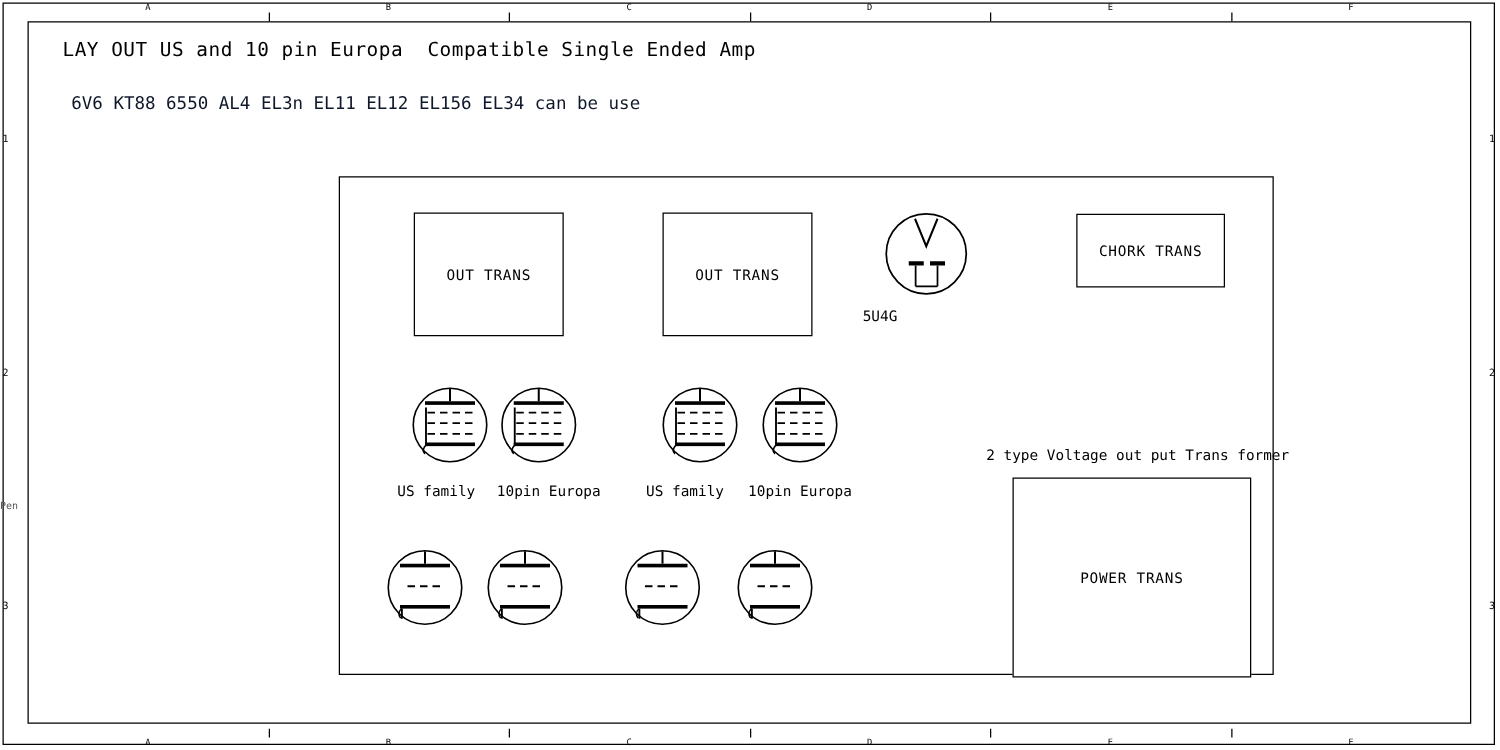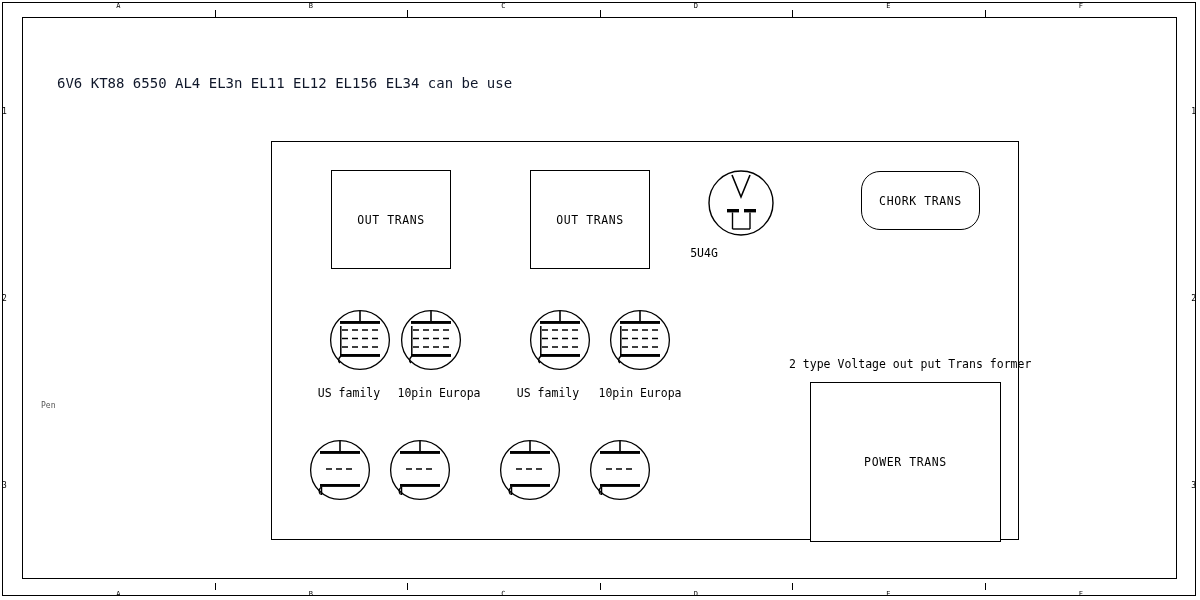--- a/index.html
+++ b/index.html
@@ -54,21 +54,20 @@
   }
   .row-mark.left { left: 2px; }
   .row-mark.right { right: 4px; }
   .pen-mark {
     position: absolute;
     left: 0px;
     font-size: 8px;
     color: #555;
     transform: translateY(-50%);
     font-family: "DejaVu Sans Mono", monospace;
-    padding-left: 41px;
   }
   .tick {
     position: absolute;
     width: 1px;
     background: #000;
   }
   .tick.top { top: 10px; height: 7px; }
   .tick.bottom { bottom: 10px; height: 7px; }
 
   
@@ -173,33 +172,34 @@
       <div class="row-mark left" style="top: 110.667px;">1</div>
       <div class="row-mark right" style="top: 110.667px;">1</div>
       <div class="row-mark left" style="top: 298px;">2</div>
       <div class="row-mark right" style="top: 298px;">2</div>
       <div class="row-mark left" style="top: 485.333px;">3</div>
       <div class="row-mark right" style="top: 485.333px;">3</div>
     </div>
 
   <div class="pen-mark" style="top:405px;">Pen</div>
 
+  <div class="title-main">LAY OUT US and 10 pin Europa  Compatible Single Ended Amp</div>
   <div class="title-sub">6V6 KT88 6550 AL4 EL3n EL11 EL12 EL156 EL34 can be use</div>
 
   <div class="chassis"></div>
 
   <div class="comp-box" style="left:331px; top:170px; width:120px; height:99px;">
     <span class="comp-label">OUT TRANS</span>
   </div>
 
   <div class="comp-box" style="left:530px; top:170px; width:120px; height:99px;">
     <span class="comp-label">OUT TRANS</span>
   </div>
 
-  <div class="comp-box" style="left:861px; top:171px; width:119px; height:59px;border-radius:19px;">
+  <div class="comp-box" style="left:861px; top:171px; width:119px; height:59px;">
     <span class="comp-label">CHORK TRANS</span>
   </div>
 
   <div class="comp-box" style="left:810px; top:382px; width:191px; height:160px;">
     <span class="comp-label">POWER TRANS</span>
   </div>
 
   <div class="note" style="left:789px; top:357px;">2 type Voltage out put Trans former</div>
 
   <div class="tube" style="left:707px; top:169px;">

